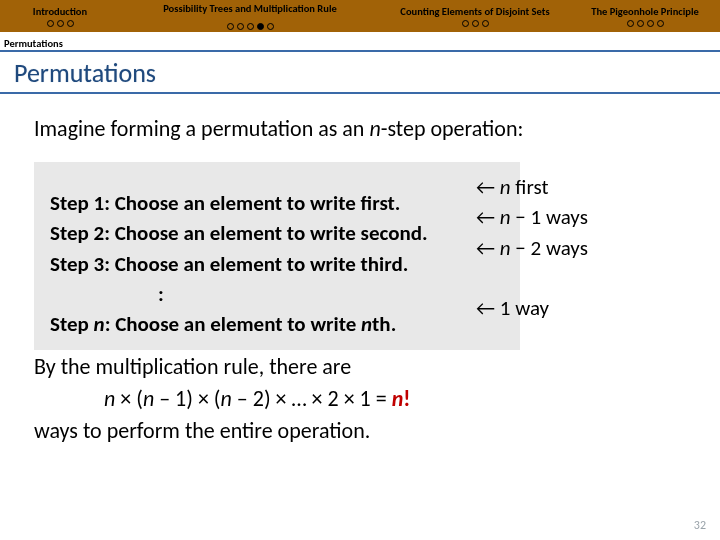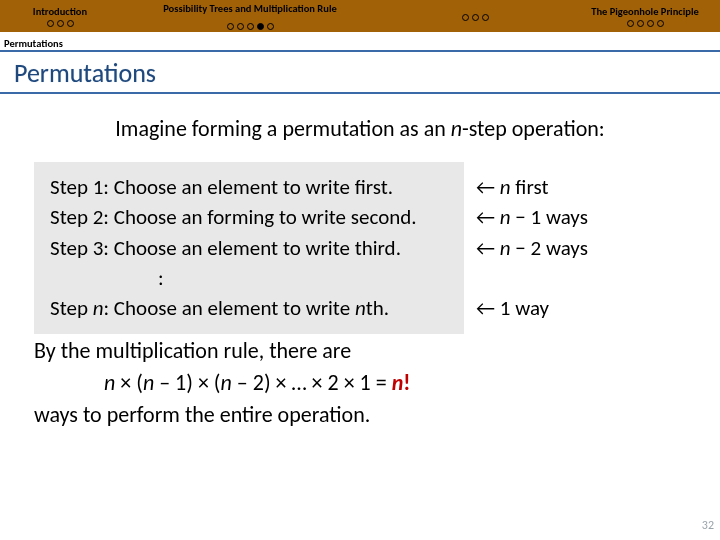--- a/index.html
+++ b/index.html
@@ -13,31 +13,31 @@
   .nav-label { font-weight:600; font-size:10.5px; color:#000; text-align:center; white-space:nowrap; }
   .dots { display:flex; justify-content:center; gap:3px; margin-top:2px; }
   .dot { width:7px; height:7px; border:1.3px solid #000; border-radius:50%; }
   .dot.filled { background:#000; }
   .subnav { background:#fff; height:18px; padding-left:4px; }
   .subnav span { font-weight:700; font-size:10.5px; color:#000; }
   .title-bar { background:#002a5c; background:linear-gradient(#fff 0,#fff 0) top/100% 2px no-repeat,linear-gradient(#3a6aa8 0,#3a6aa8 0) top/100% 2px no-repeat,#fff; border-top:2px solid #3a6aa8; height:44px; display:flex; align-items:center; padding-left:14px; position:relative; }
   .title-bar::after { content:""; position:absolute; left:0; right:0; bottom:0; height:2px; background:#3a6aa8; }
   .title-text { font-size:26px; color:#1f497d; font-weight:400; text-shadow:0 0 1px rgba(31,73,125,.3); }
   .content { padding:20px 34px 0 34px; font-size:22px; color:#000; line-height:1.35; }
-  .intro-line { margin-bottom:18px;text-align:center; }
+  .intro-line { margin-bottom:18px; }
   .em { font-style:italic; }
-  .box { background:#e8e8e8; padding:10px 14px 10px 16px; width:430px; display:inline-block; vertical-align:top; font-size:21px; line-height:1.45; }
+  .box { background:#e8e8e8; padding:26px 14px 10px 16px; width:486px; display:inline-block; vertical-align:top; font-size:21px; line-height:1.45;font-weight:bold; }
   .ways { display:inline-block; vertical-align:top; padding:10px 0 0 6px; font-size:21px; line-height:1.45; }
   .step-row { display:flex; }
   .box-col { width:436px; }
   .colon-row { padding-left:108px; font-size:21px; }
   .outro { margin-top:1px; font-size:22px; line-height:1.45; }
   .formula { padding-left:70px; }
   .red { color:#c00000; font-weight:700; }
-  .pagenum { position:absolute; right:6px; bottom:8px; font-size:12px; color:#9aa3aa; }
+  .pagenum { position:absolute; right:14px; bottom:8px; font-size:12px; color:#9aa3aa; }
 </style>
 </head>
 <body>
 
 <div class="nav">
   <div class="nav-item intro">
     <div class="nav-label">Introduction</div>
     <div class="dots">
         <span class="dot"></span>
         <span class="dot"></span>
@@ -48,20 +48,21 @@
     <div class="nav-label">Possibility Trees and Multiplication Rule</div>
     <div class="dots">
         <span class="dot"></span>
         <span class="dot"></span>
         <span class="dot"></span>
         <span class="dot filled"></span>
         <span class="dot"></span>
       </div>
   </div>
   <div class="nav-item count">
+    <div class="nav-label">Counting Elements of Disjoint Sets</div>
     <div class="dots">
         <span class="dot"></span>
         <span class="dot"></span>
         <span class="dot"></span>
       </div>
   </div>
   <div class="nav-item pigeon">
     <div class="nav-label">The Pigeonhole Principle</div>
     <div class="dots">
         <span class="dot"></span>
@@ -80,21 +81,21 @@
 
 <div class="content">
   <div class="intro-line">
     <span>Imagine forming a permutation as an </span><span class="em">n</span><span>-step operation:</span>
   </div>
 
   <div class="step-row">
     <div class="box-col">
       <div class="box">
         <div>Step 1: Choose an element to write first.</div>
-        <div>Step 2: Choose an forming to write second.</div>
+        <div>Step 2: Choose an element to write second.</div>
         <div>Step 3: Choose an element to write third.</div>
         <div class="colon-row">:</div>
         <div>
           <span>Step </span><span class="em">n</span><span>: Choose an element to write </span><span class="em">n</span><span>th.</span>
         </div>
       </div>
     </div>
     <div class="ways">
       <div><span>← </span><span class="em">n</span><span> first</span></div>
       <div><span>← </span><span class="em">n</span><span> − 1 ways</span></div>

